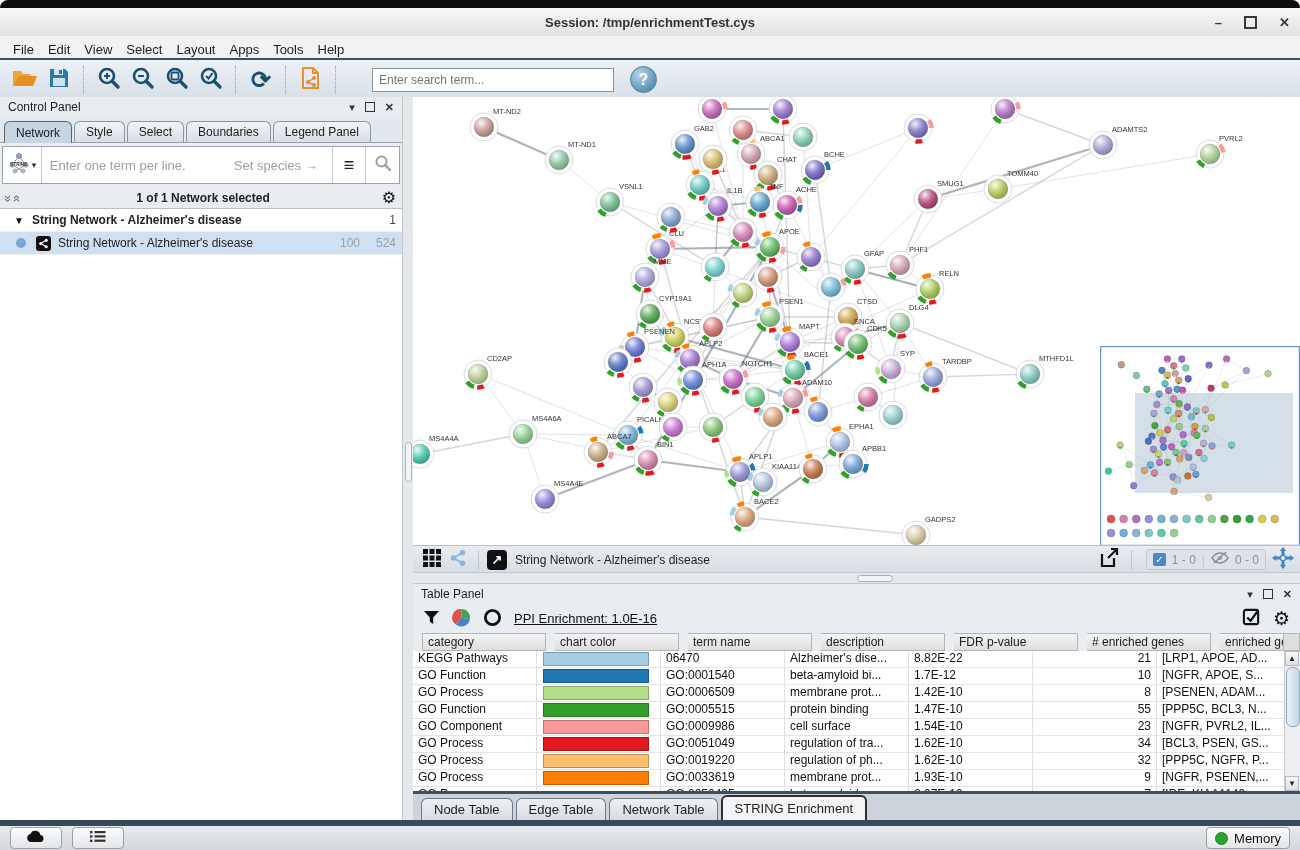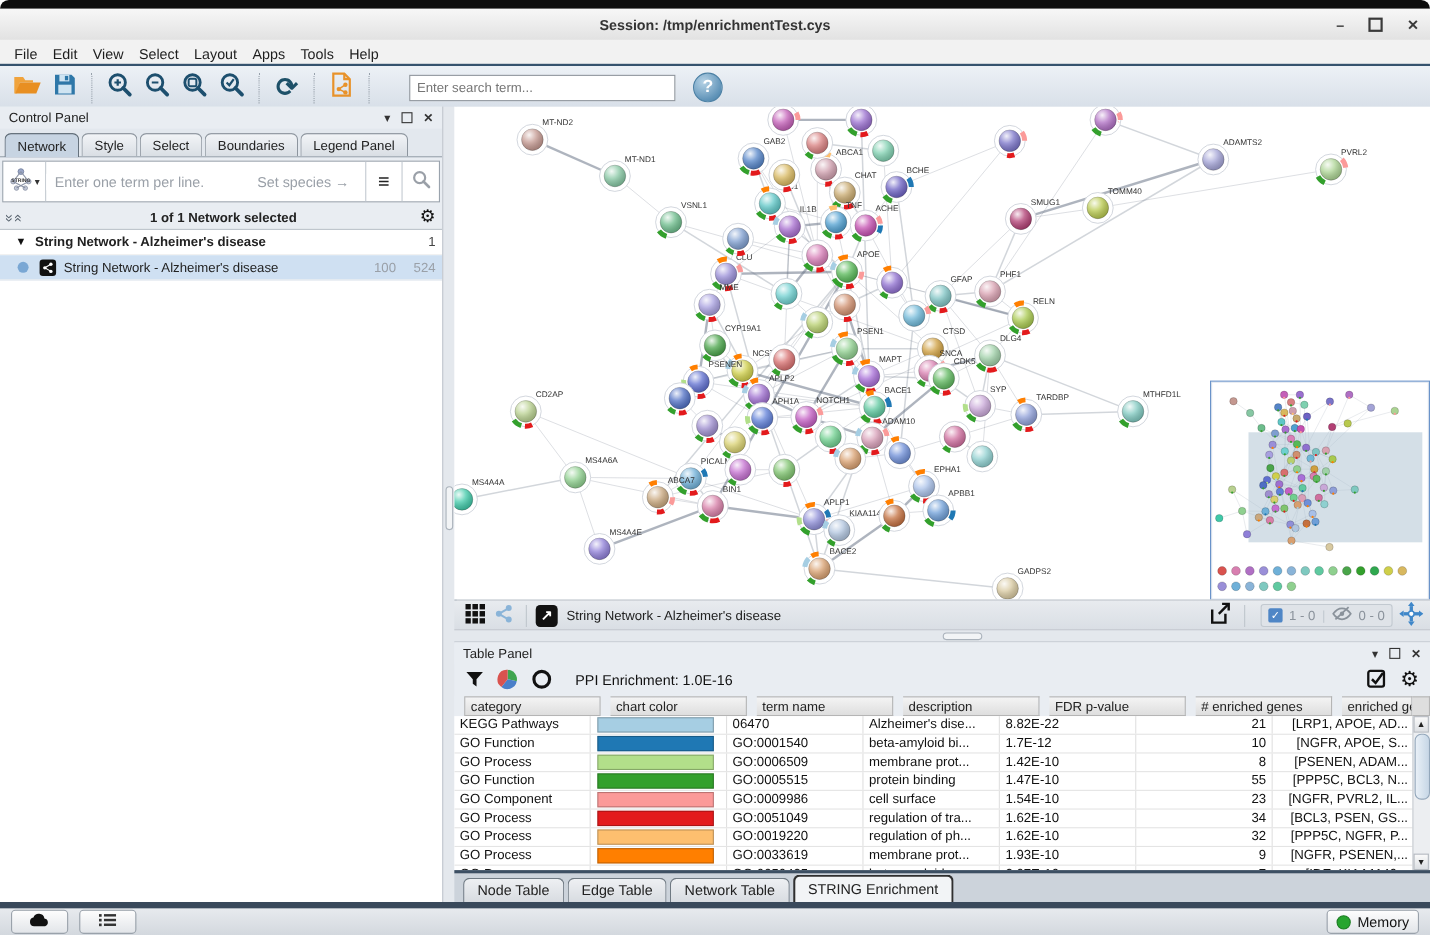--- a/index.html
+++ b/index.html
@@ -81,21 +81,21 @@
       border:1px solid #b5b5b5;border-left:none;font-size:12px;color:#222;padding:1px 5px;overflow:hidden;white-space:nowrap;margin-left:9px;}
   .enr-header .hc:first-child{border-left:1px solid #b5b5b5;}
   .enr-header .hc.last{flex:1;}
   .enr-header .corner{width:15px;flex:none;background:#dedede;border:1px solid #b5b5b5;border-left:none;}
   .enr-body{position:relative;flex:1;background:#fff;overflow:hidden;border-bottom:3px solid #3c4f63;}
   .enr-rows{position:absolute;top:0;left:0;right:15px;}
   .erow{height:16px;display:flex;border-bottom:1px solid #e4e4e4;}
   .erow .c{box-sizing:border-box;width:124px;flex:none;font-size:12px;line-height:15px;color:#111;padding:0 5px;
            border-right:1px solid #e0e0e0;white-space:nowrap;overflow:hidden;}
   .erow .c.num{text-align:right;}
-  .erow .c.last{flex:1;border-right:none;text-align:right;}
+  .erow .c.last{flex:1;border-right:none;}
   .swatch{height:12px;margin:1px 6px 1px 1px;border:1px solid rgba(0,0,0,.25);}
   .vscroll{position:absolute;top:0;right:0;width:15px;bottom:0;background:#eceef1;border-left:1px solid #c8ccd1;}
   .varrow{position:absolute;left:0;width:14px;height:15px;background:linear-gradient(#fafafa,#dcdfe3);border:1px solid #b5bac0;
           box-sizing:border-box;font-size:8px;color:#222;display:flex;align-items:center;justify-content:center;}
   .vthumb{position:absolute;left:1px;top:16px;width:12px;height:58px;background:linear-gradient(90deg,#e9f0f7,#c6d6e6);
           border:1px solid #93a7bb;border-radius:6px;}
   .tp-tabs{height:27px;background:#ccd3db;display:flex;align-items:flex-end;padding:0 0 0 8px;gap:3px;}
   .ttab{font-size:13px;padding:3px 12px 4px;border:1px solid #6f7competent:none;border:1px solid #6f7982;border-bottom:none;
         border-radius:6px 6px 0 0;background:linear-gradient(#eef0f3,#d7dbe0);color:#222;}
   .ttab.active{background:#f2f4f6;border:2px solid #2f2f2f;border-bottom:none;padding:4px 12px 6px;position:relative;top:1px;font-size:13px;}
@@ -1441,21 +1441,21 @@
             <path d="M1 2h15l-5.8 6.5V15l-3.4-2.4V8.5z" fill="#111"></path>
           </svg></span>
       <span><svg width="19" height="19" viewBox="0 0 20 20">
             <path d="M10 10 L10 1 A9 9 0 0 1 18.7 12z" fill="#3fa54f"></path>
             <path d="M10 10 L18.7 12 A9 9 0 0 1 4 17.3z" fill="#4a7fc9"></path>
             <path d="M10 10 L4 17.3 A9 9 0 0 1 10 1z" fill="#d9534f"></path>
           </svg></span>
       <span><svg width="19" height="19" viewBox="0 0 20 20">
             <circle cx="10" cy="10" r="7.5" fill="none" stroke="#111" stroke-width="3"></circle>
           </svg></span>
-      <span style="margin-left:9px;">PPI Enrichment: 1.0E-16</span>
+      <span style="margin-left:0;text-decoration:underline;">PPI Enrichment: 1.0E-16</span>
       <span class="spacer"></span>
       <span><svg width="19" height="19" viewBox="0 0 20 20">
             <rect x="2" y="2" width="15" height="15" rx="2" fill="none" stroke="#111" stroke-width="2.2"></rect>
             <path d="M5.5 10l3.5 3.5L16 4" fill="none" stroke="#111" stroke-width="2.4"></path>
           </svg></span>
       <span class="gear" style="font-size:19px;">⚙</span>
     </div>
     <div class="enr-header" id="enr-cols">
         <div class="hc">category</div>
         <div class="hc">chart color</div>

